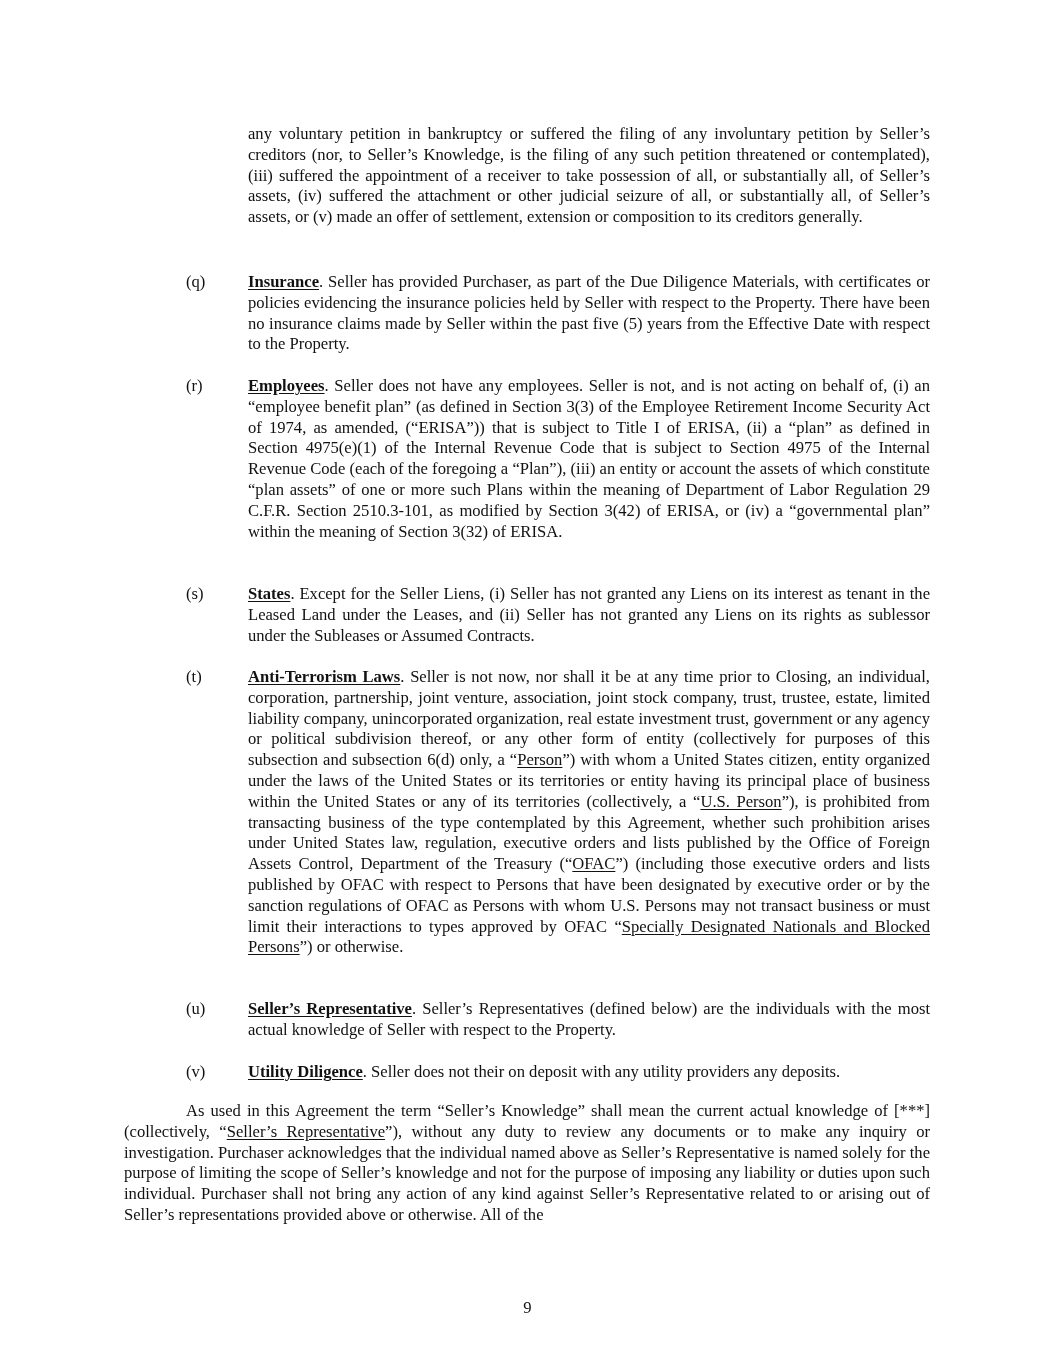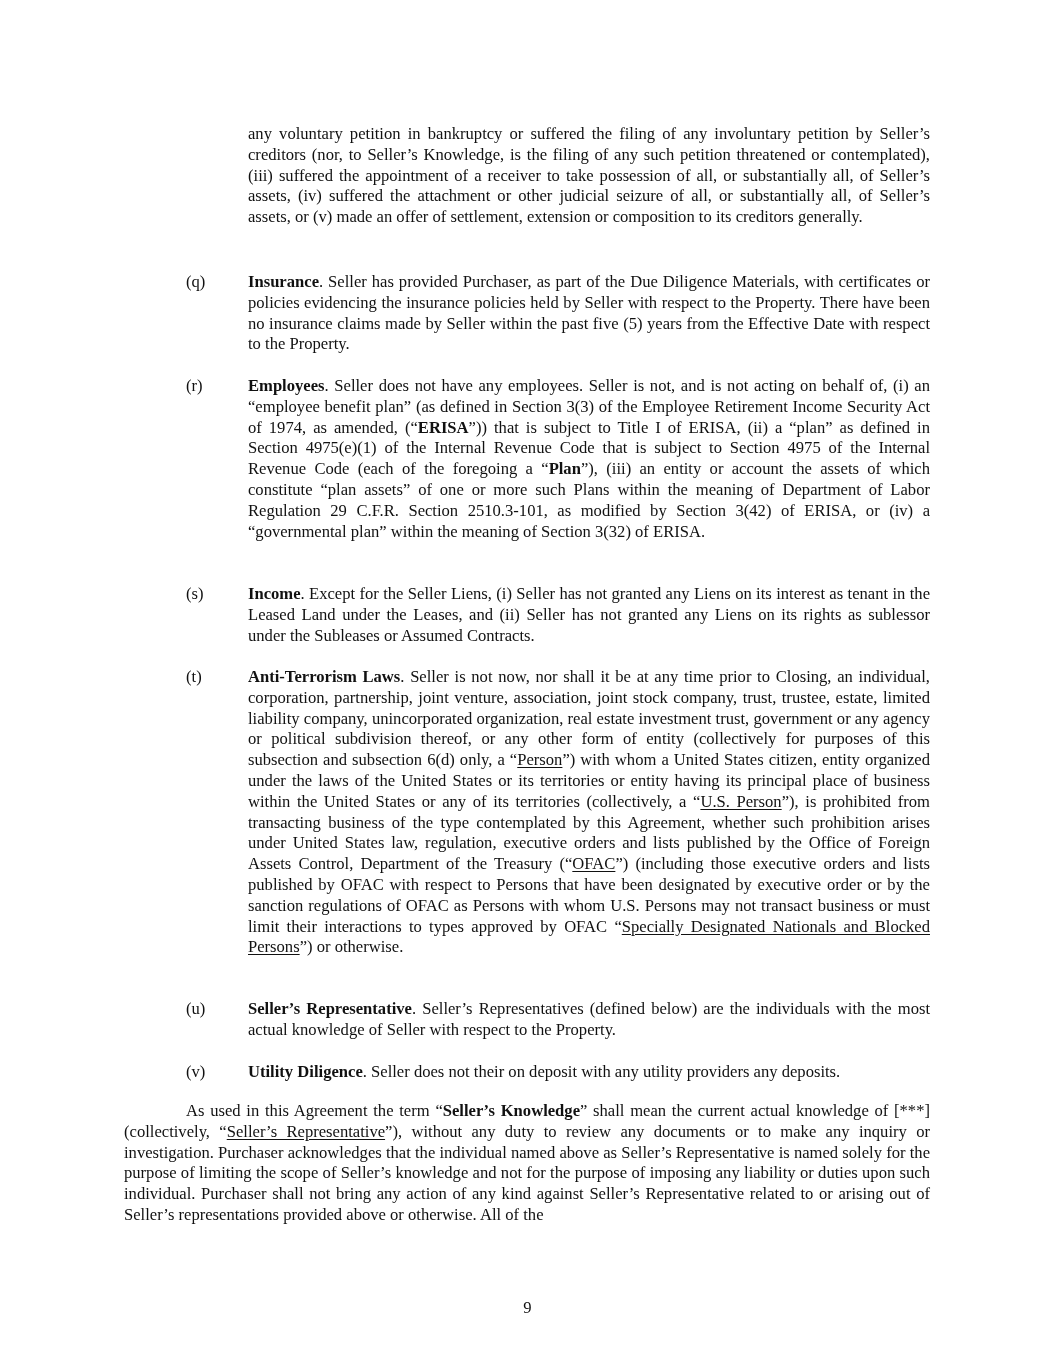--- a/index.html
+++ b/index.html
@@ -9,22 +9,22 @@
     color: #111111;
     font-size: 16.6px;
     line-height: 20.8px;
   }
   .page { position: absolute; left: 0; top: 0; width: 1055px; height: 1125px; }
   .block { position: absolute; text-align: justify; }
   .cont { left: 248px; width: 682px; top: 124px; }
   .item { position: absolute; left: 186px; width: 744px; }
   .item .label { position: absolute; left: 0; top: 0; width: 50px; }
   .item .body { margin-left: 62px; text-align: justify; }
-  .heading { font-weight: bold; text-underline-offset: 2px; }
-  .term { font-weight: bold; }
+  .heading { font-weight: bold; text-decoration: underline; text-underline-offset: 2px; }
+  .term { font-weight: normal; }
   .term-u { font-weight: normal; text-decoration: underline; text-underline-offset: 2px; }
   .final { left: 124px; width: 806px; top: 1101px; text-indent: 62px; }
   .pagenum { position: absolute; top: 1298px; left: 0; width: 1055px; text-align: center; }
 </style>
 </head>
 <body>
 
 <div class="page">
 
   <div class="block cont">any voluntary petition in bankruptcy or suffered the filing of any involuntary petition by Seller’s creditors (nor, to Seller’s Knowledge, is the filing of any such petition threatened or contemplated), (iii) suffered the appointment of a receiver to take possession of all, or substantially all, of Seller’s assets, (iv) suffered the attachment or other judicial seizure of all, or substantially all, of Seller’s assets, or (v) made an offer of settlement, extension or composition to its creditors generally.</div>
@@ -34,21 +34,21 @@
     <div class="body"><span class="heading">Insurance</span><span>.  Seller has provided Purchaser, as part of the Due Diligence Materials, with certificates or policies evidencing the insurance policies held by Seller with respect to the Property. There have been no insurance claims made by Seller within the past five (5) years from the Effective Date with respect to the Property.</span></div>
   </div>
 
   <div class="item" style="top:376px;">
     <span class="label">(r)</span>
     <div class="body"><span class="heading">Employees</span><span>.  Seller does not have any employees.  Seller is not, and is not acting on behalf of, (i) an “employee benefit plan” (as defined in Section 3(3) of the Employee Retirement Income Security Act of 1974, as amended, (“</span><span class="term">ERISA</span><span>”)) that is subject to Title I of ERISA, (ii) a “plan” as defined in Section 4975(e)(1) of the Internal Revenue Code that is subject to Section 4975 of the Internal Revenue Code (each of the foregoing a “</span><span class="term">Plan</span><span>”), (iii) an entity or account the assets of which constitute “plan assets” of one or more such Plans within the meaning of Department of Labor Regulation 29 C.F.R. Section 2510.3-101, as modified by Section 3(42) of ERISA, or (iv) a “governmental plan” within the meaning of Section 3(32) of ERISA.</span></div>
   </div>
 
   <div class="item" style="top:584px;">
     <span class="label">(s)</span>
-    <div class="body"><span class="heading">Income</span><span>.  Except for the Seller Liens, (i) Seller has not granted any Liens on its interest as tenant in the Leased Land under the Leases, and (ii) Seller has not granted any Liens on its rights as sublessor under the Subleases or Assumed Contracts.</span></div>
+    <div class="body"><span class="heading">States</span><span>.  Except for the Seller Liens, (i) Seller has not granted any Liens on its interest as tenant in the Leased Land under the Leases, and (ii) Seller has not granted any Liens on its rights as sublessor under the Subleases or Assumed Contracts.</span></div>
   </div>
 
   <div class="item" style="top:667px;">
     <span class="label">(t)</span>
     <div class="body"><span class="heading">Anti-Terrorism Laws</span><span>.   Seller is not now, nor shall it be at any time prior to Closing, an individual, corporation, partnership, joint venture, association, joint stock company, trust, trustee, estate, limited liability company, unincorporated organization, real estate investment trust, government or any agency or political subdivision thereof, or any other form of entity (collectively for purposes of this subsection and subsection 6(d) only, a “</span><span class="term-u">Person</span><span>”) with whom a United States citizen, entity organized under the laws of the United States or its territories or entity having its principal place of business within the United States or any of its territories (collectively, a “</span><span class="term-u">U.S. Person</span><span>”), is prohibited from transacting business of the type contemplated by this Agreement, whether such prohibition arises under United States law, regulation, executive orders and lists published by the Office of Foreign Assets Control, Department of the Treasury (“</span><span class="term-u">OFAC</span><span>”) (including those executive orders and lists published by OFAC with respect to Persons that have been designated by executive order or by the sanction regulations of OFAC as Persons with whom U.S. Persons may not transact business or must limit their interactions to types approved by OFAC “</span><span class="term-u">Specially Designated Nationals and Blocked Persons</span><span>”) or otherwise.</span></div>
   </div>
 
   <div class="item" style="top:999px;">
     <span class="label">(u)</span>
     <div class="body"><span class="heading">Seller’s Representative</span><span>. Seller’s Representatives (defined below) are the individuals with the most actual knowledge of Seller with respect to the Property.</span></div>

